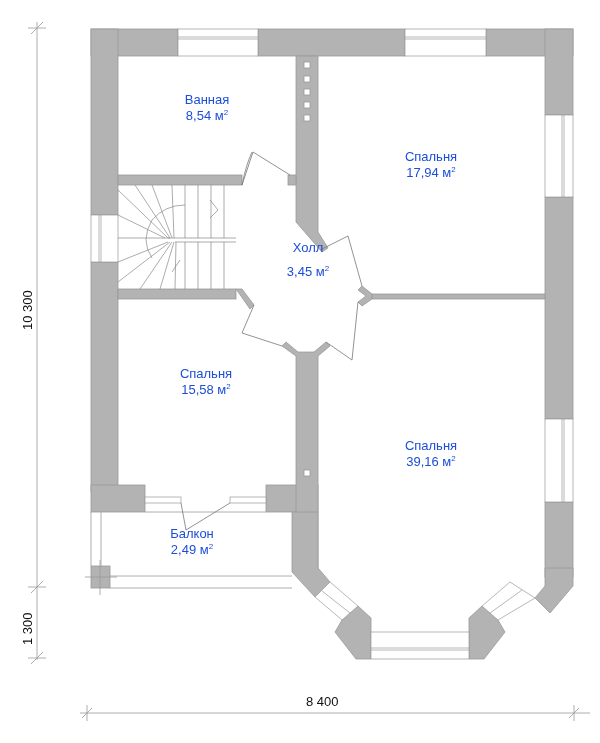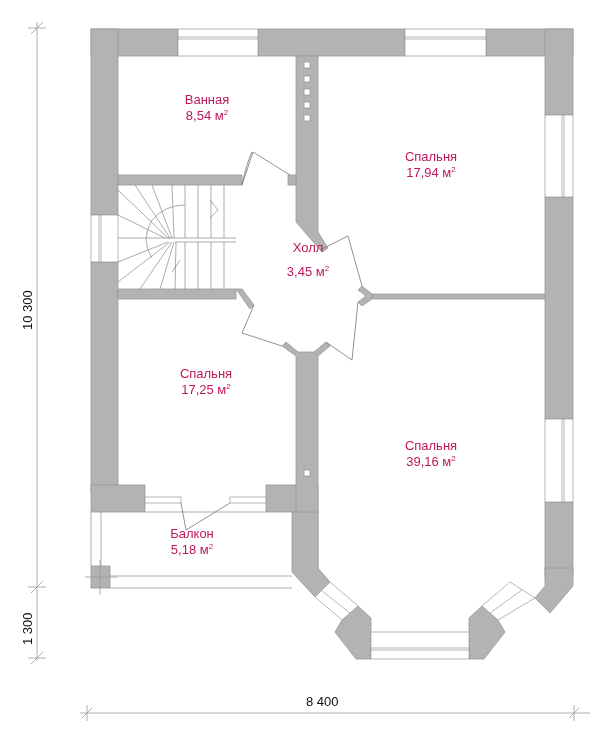--- a/index.html
+++ b/index.html
@@ -1,19 +1,19 @@
 <!DOCTYPE html>
 <html><head>
 <meta charset="utf-8">
 <style>
   html, body { margin: 0; padding: 0; background: #ffffff; }
   body { width: 600px; height: 743px; position: relative; overflow: hidden;
          font-family: "Liberation Sans", sans-serif; }
   #plan { position: absolute; left: 0; top: 0; }
-  .room-label { position: absolute; text-align: center; color: #be185d; font-size: 13px; line-height: 16px; transform: translateX(-50%); white-space: nowrap; }
+  .room-label { position: absolute; text-align: center; color: #1d4ed8; font-size: 13px; line-height: 16px; transform: translateX(-50%); white-space: nowrap; }
   .room-label sup { font-size: 8px; vertical-align: 5px; line-height: 0; }
   .dim-label { position: absolute; color: #111; font-size: 13px; }
   .dim-vertical { transform: rotate(-90deg); transform-origin: left top; white-space: nowrap; }
 </style>
 </head>
 <body>
 
 <svg id="plan" width="600" height="743" viewBox="0 0 600 743" xmlns="http://www.w3.org/2000/svg">
   <g fill="#b3b3b3" stroke="#999" stroke-width="0.8">
 
@@ -160,28 +160,28 @@
   <div><span>17,94 м</span><sup>2</sup></div>
 </div>
 
 <div class="room-label" style="left:270px; top:236px; line-height:24px;margin-left:38px;">
   <div>Холл</div>
   <div><span>3,45 м</span><sup>2</sup></div>
 </div>
 
 <div class="room-label" style="left:206px; top:366px;">
   <div>Спальня</div>
-  <div><span>17,25 м</span><sup>2</sup></div>
+  <div><span>15,58 м</span><sup>2</sup></div>
 </div>
 
 <div class="room-label" style="left:431px; top:438px;">
   <div>Спальня</div>
   <div><span>39,16 м</span><sup>2</sup></div>
 </div>
 
 <div class="room-label" style="left:192px; top:526px;">
   <div>Балкон</div>
-  <div><span>5,18 м</span><sup>2</sup></div>
+  <div><span>2,49 м</span><sup>2</sup></div>
 </div>
 
 <div class="dim-label dim-vertical" style="left:20px; top:330px;">10 300</div>
 <div class="dim-label dim-vertical" style="left:20px; top:645px;">1 300</div>
 <div class="dim-label" style="left:306px; top:694px;">8 400</div>
 
 </body></html>

